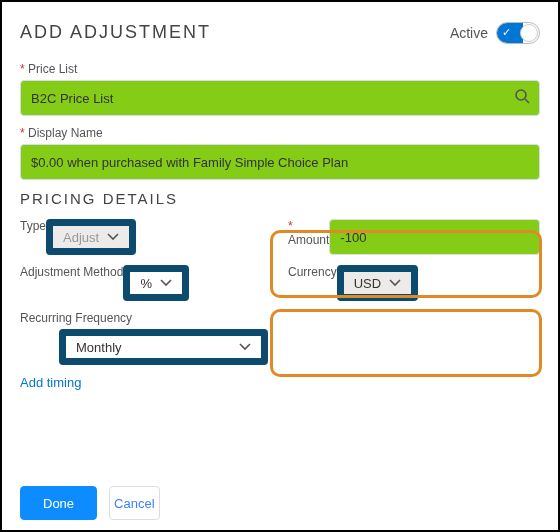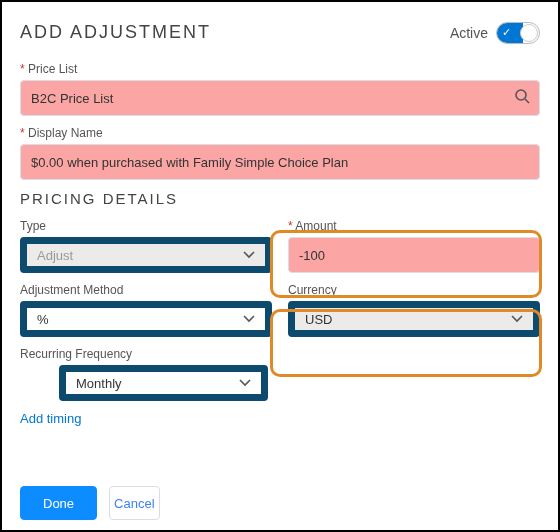--- a/index.html
+++ b/index.html
@@ -9,34 +9,34 @@
   .title { font-size: 18px; font-weight: 400; letter-spacing: 2px; color: #444; }
   .active-wrap { display: flex; align-items: center; gap: 8px; }
   .active-label { font-size: 14px; color: #555; }
   .toggle { width: 44px; height: 22px; border-radius: 11px; border: 1px solid #bbb; position: relative; background: #fff; cursor: pointer; }
   .toggle-on-bg { position: absolute; left: 0; top: 0; width: 26px; height: 20px; background: #0176d3; border-radius: 10px 0 0 10px; }
   .toggle-check { position: absolute; left: 5px; top: 4px; color: #fff; font-size: 11px; line-height: 1; }
   .toggle-knob { position: absolute; right: 1px; top: 1px; width: 18px; height: 18px; border-radius: 50%; background: #fff; border: 1px solid #ccc; }
   .label-row { font-size: 12px; color: #555; margin-bottom: 4px; }
   .req::before { content: "* "; color: #c23934; }
   .field-group { margin-bottom: 10px; }
-  .input, .select { width: 100%; height: 36px; border: 1px solid #d8dde6; border-radius: 4px; background: #fca5a5; padding: 0 10px; font-size: 13px; color: #333; }
+  .input, .select { width: 100%; height: 36px; border: 1px solid #d8dde6; border-radius: 4px; background: #84cc16; padding: 0 10px; font-size: 13px; color: #333; }
   .input-search { position: relative; }
   .input-search .search-icon { position: absolute; right: 10px; top: 50%; transform: translateY(-50%); color: #555; }
   .section-title { font-size: 15px; letter-spacing: 2px; color: #444; margin: 10px 0 12px; font-weight: 400;}
   .row2 { display: flex; gap: 16px; margin-bottom: 10px; }
   .col { flex: 1; position: relative; }
   .select-box { position: relative; height: 36px; border: 7px solid #0c4a6e; border-radius: 4px; background: #ecebea; padding: 0 30px 0 10px; display: flex; align-items: center; font-size: 13px; color: #888; cursor: pointer; }
   .select-box.white { background: #fff; color: #333; }
   .caret { position: absolute; right: 10px; top: 50%; transform: translateY(-50%); }
   .caret svg { display:block; }
   .highlight { border: 3px solid #e08a27; border-radius: 10px; padding: 5px 6px 6px 6px; position: absolute; }
   .hl-amount { left: 268px; top: 228px; width: 272px; height: 68px; }
   .hl-method { left: 268px; top: 307px; width: 272px; height: 68px; }
-  .col-inner { display: flex; flex-direction: column; }
+  .col-inner { display: flex; flex-direction: row; }
   .link { color: #0176d3; font-size: 13px; cursor: pointer; }
   .footer { position: absolute; left: 18px; bottom: 10px; display: flex; gap: 12px; align-items: center; }
   .btn { height: 34px; border-radius: 4px; font-size: 13px; padding: 0 4px; cursor: pointer; border: 1px solid #d8dde6; background: #fff; color: #3b82f6; }
   .btn.primary { background: #0d8cff; border-color: #0d8cff; color: #fff; padding: 0 22px; }
   .half-width { width: 248px; padding-left: 39px; }
   .disabled-text { color:#999; }
 </style>
 </head>
 <body>
 

